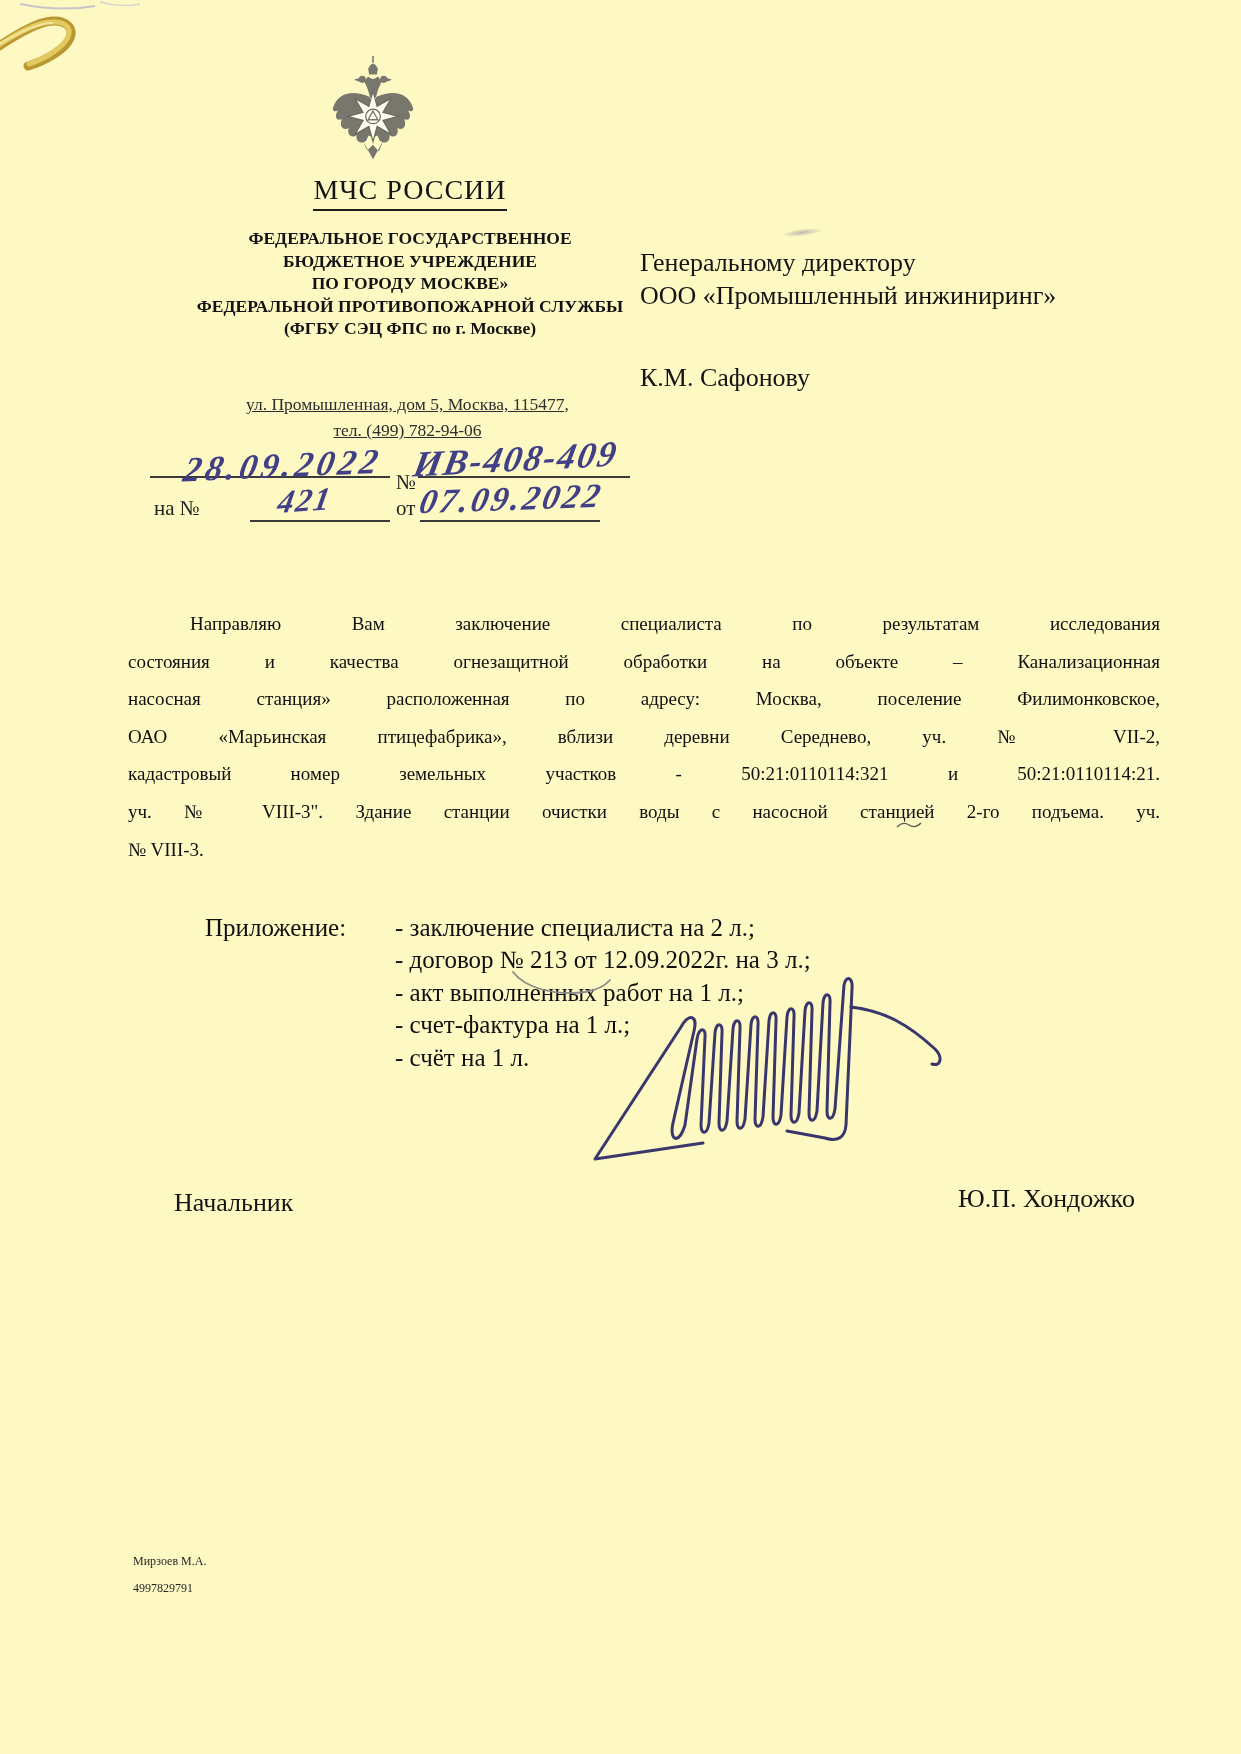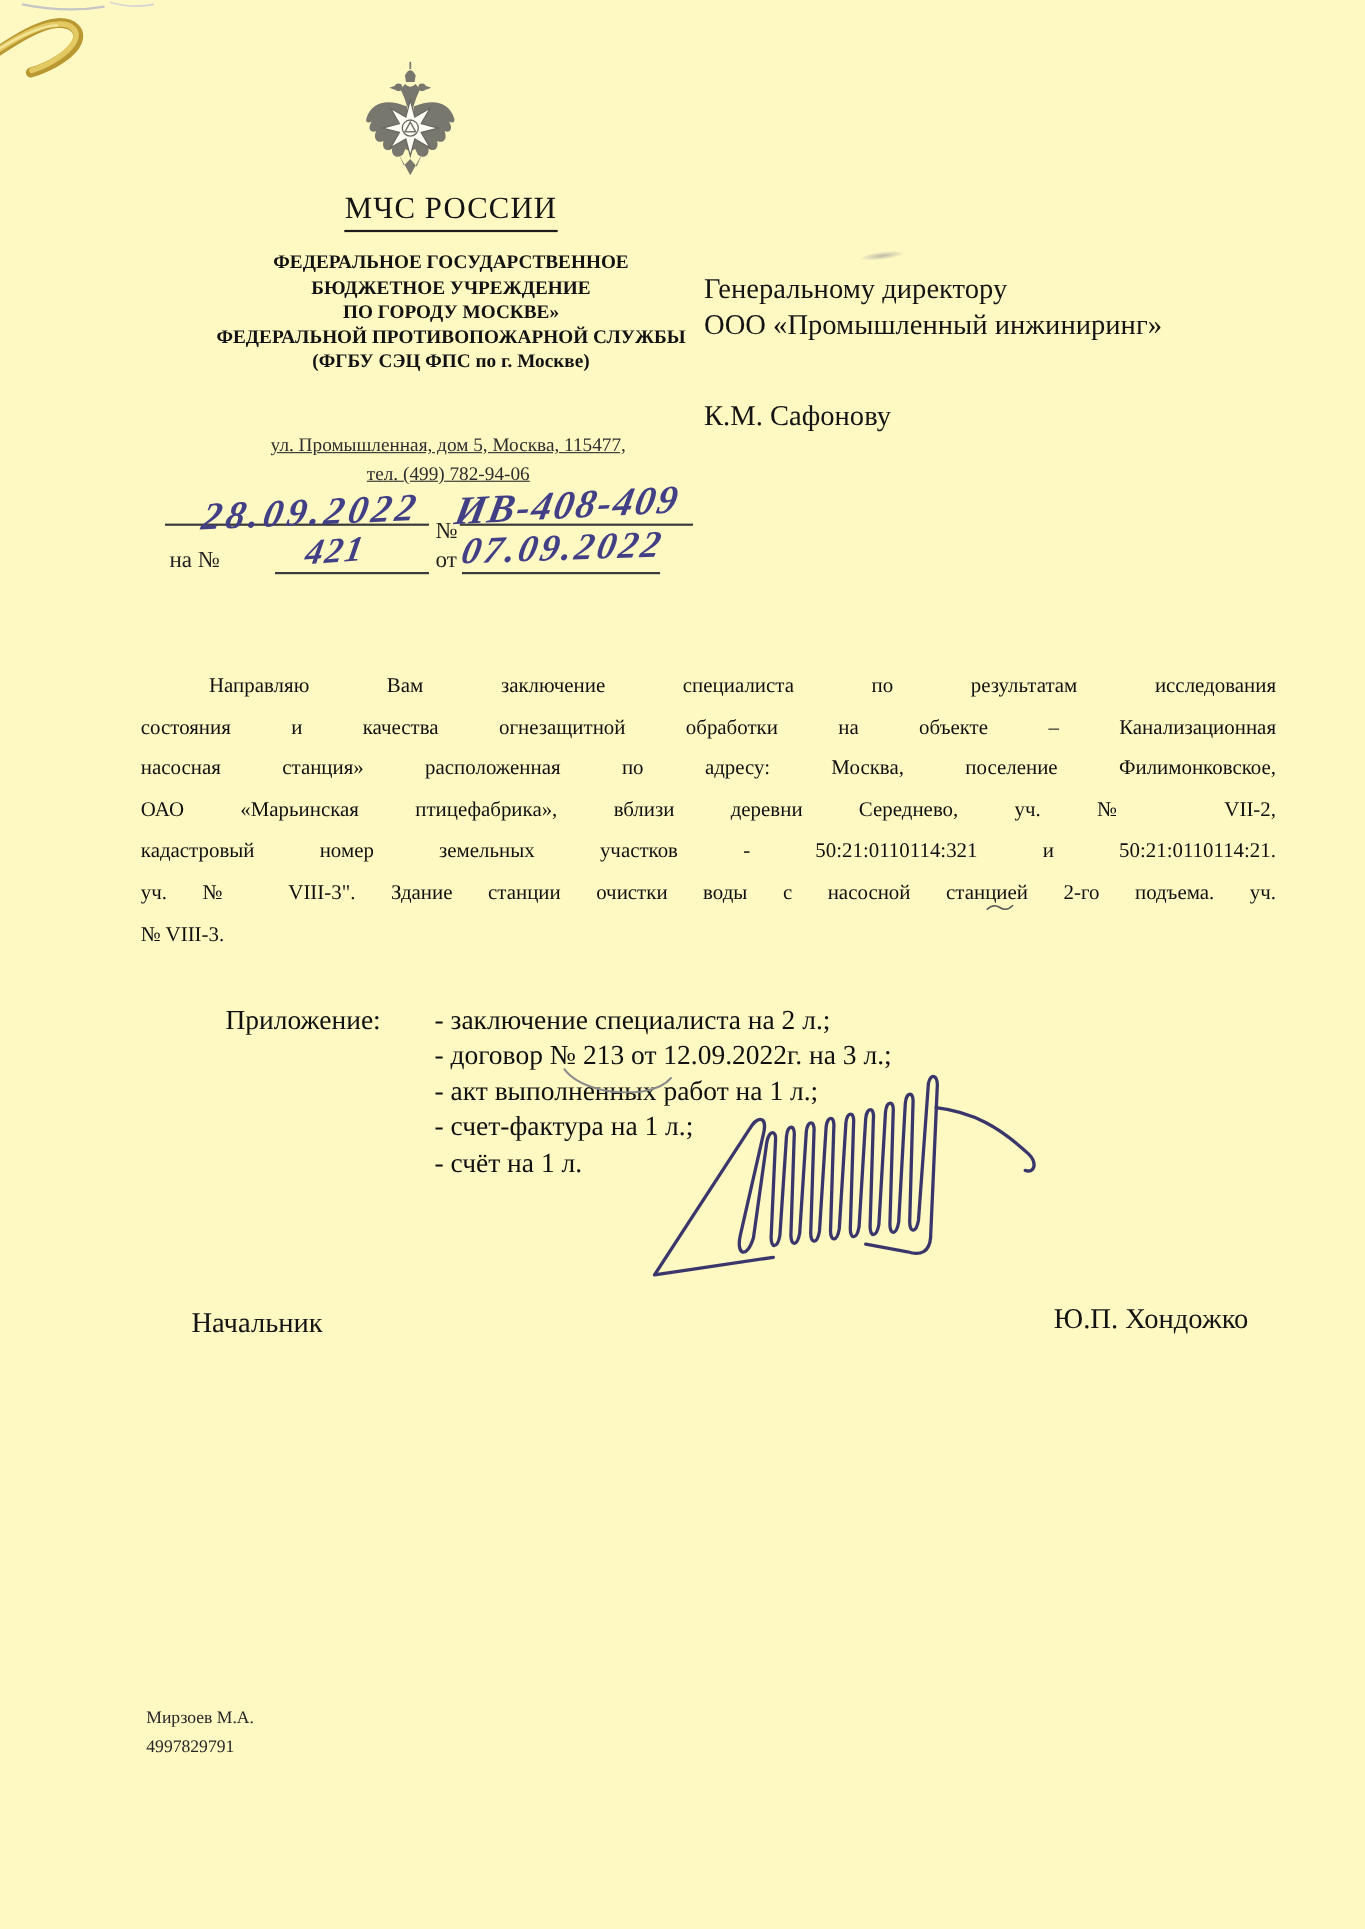--- a/index.html
+++ b/index.html
@@ -51,21 +51,21 @@
   .attach{
     left:205px;top:912px;display:grid;grid-template-columns:190px auto;
     font-size:25px;line-height:32.4px;color:#101010;
   }
   .attach .a-label{grid-column:1;grid-row:1;}
   .attach .a-items{grid-column:2;}
   
   .position-title{left:130px;top:1188px;font-size:26px;color:#141414;margin-left:44px;}
   .signer-name{left:958px;top:1184px;font-size:26px;color:#141414;white-space:nowrap;}
   
-  .executor{left:133px;top:1548px;font-size:16px;line-height:27px;color:#262626;}
+  .executor{left:133px;top:1548px;font-size:12px;line-height:27px;color:#262626;}
   
   .smudge{left:782px;top:229px;width:40px;height:7px;border-radius:50%;
     background:radial-gradient(ellipse at center,#9a9a9a 0%,rgba(255,255,255,0) 75%);
     transform:rotate(-7deg);opacity:.65;}
   .tilde-mark{left:896px;top:820px;}
   svg{display:block;}
 </style>
 </head>
 <body>
 

